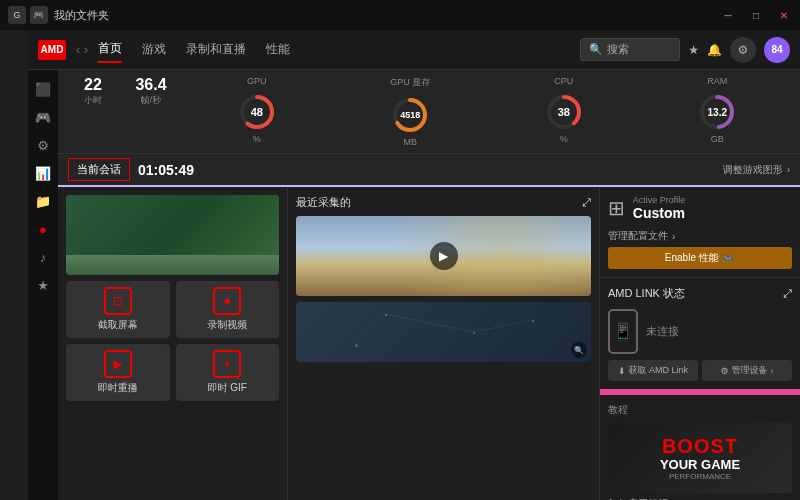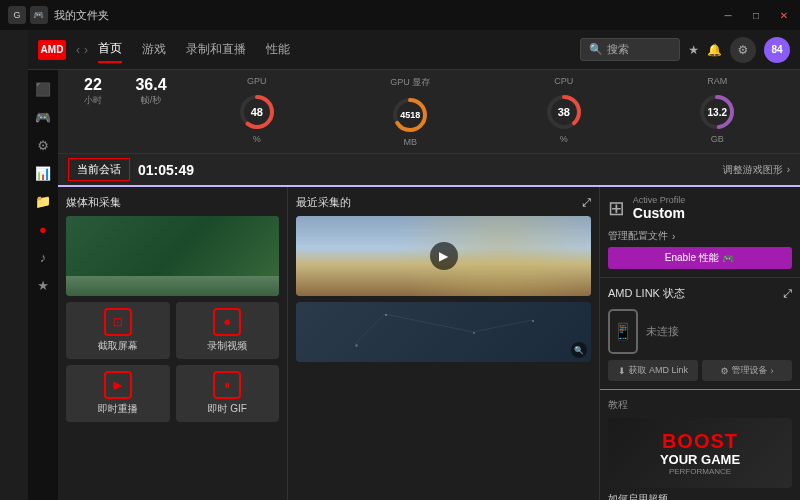--- a/index.html
+++ b/index.html
@@ -407,21 +407,21 @@
     .profile-subtitle {
       font-size: 9px;
       color: #888;
     }
     .profile-name {
       font-size: 14px;
       font-weight: bold;
       color: #fff;
     }
     .enable-btn {
-      background: #a21caf;
+      background: #a16207;
       color: #fff;
       border: none;
       border-radius: 3px;
       padding: 4px 8px;
       font-size: 10px;
       cursor: pointer;
       display: flex;
       align-items: center;
       gap: 4px;
       width: 100%;
@@ -433,21 +433,21 @@
       align-items: center;
       gap: 4px;
       color: #aaa;
       font-size: 10px;
       cursor: pointer;
     }
 
     
     .link-section {
       padding: 8px;
-      border-bottom: 1px solid #ec4899;
+      border-bottom: 6px solid #ec4899;
     }
     .link-title {
       display: flex;
       align-items: center;
       justify-content: space-between;
       font-size: 11px;
       color: #ddd;
       margin-bottom: 8px;
     }
     .phone-icon-area {
@@ -656,23 +656,20 @@
         <span class="session-time">01:05:49</span>
         <div class="adjust-btn">
           <span>调整游戏图形</span>
           <span>›</span>
         </div>
       </div>
 
       <div class="media-section">
 
         <div class="media-left">
-          <div class="section-title">
-            <span>媒体和采集</span>
-          </div>
           <div class="media-thumbnail">
 
             <div style="position:absolute;inset:0;background:linear-gradient(135deg,#2a5a3a,#1a4a2a,#3a6a3a);"></div>
             <div style="position:absolute;bottom:0;left:0;right:0;height:20px;background:linear-gradient(#5a8060,#3a6040);"></div>
             <div class="play-btn">▶</div>
           </div>
           <div class="media-controls">
             <div class="media-ctrl-btn">
               <div class="ctrl-icon">⊡</div>
               <span class="ctrl-label">截取屏幕</span>

